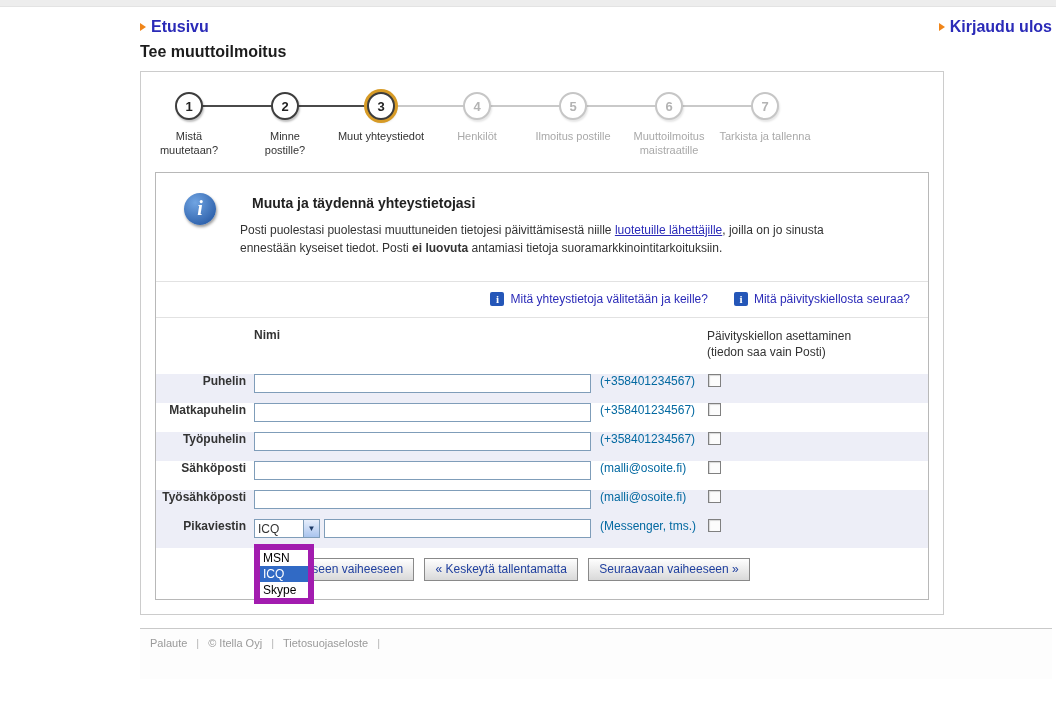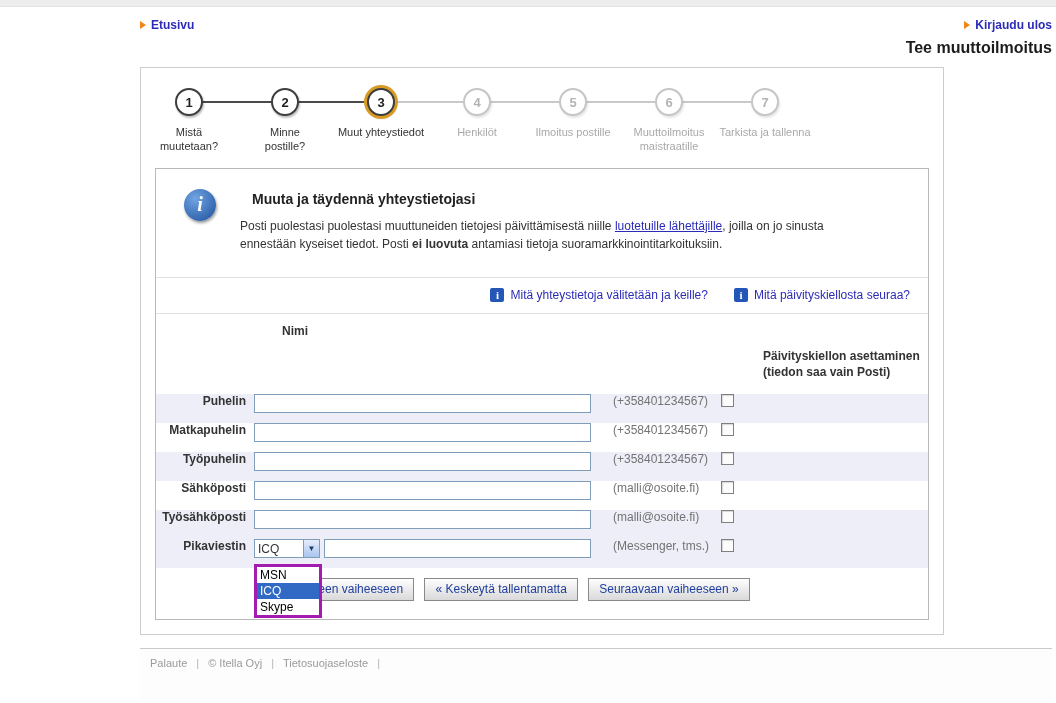--- a/index.html
+++ b/index.html
@@ -4,24 +4,24 @@
 <style>
   * { box-sizing: border-box; }
   html,body { margin:0; padding:0; background:#fff; }
   body { font-family:"Liberation Sans", sans-serif; font-size:12px; color:#333; width:1056px; height:703px; overflow:hidden; }
 
   .top-strip { height:7px; background:#ededed; border-bottom:1px solid #e3e3e3; }
 
   .wrap { margin-left:140px; margin-right:4px; position:relative; }
 
   .topbar { display:flex; justify-content:space-between; align-items:center; padding:11px 0 5px 0; }
-  .nav-link { color:#2b2bb8; font-weight:bold; font-size:12px; text-decoration:none; cursor:pointer; display:inline-flex; align-items:center; }
+  .nav-link { color:#2b2bb8; font-weight:bold; font-size:16px; text-decoration:none; cursor:pointer; display:inline-flex; align-items:center; }
   .arrow { display:inline-block; width:0; height:0; border-left:6px solid #f08519; border-top:4px solid transparent; border-bottom:4px solid transparent; margin-right:5px; }
 
-  .page-title { font-size:16px; font-weight:bold; color:#1c1c1c; margin:2px 0 10px 0;text-align:right; }
+  .page-title { font-size:16px; font-weight:bold; color:#1c1c1c; margin:2px 0 10px 0; }
 
   .outer-box { width:804px; border:1px solid #ccc; background:#fff; }
 
   
   .stepper { position:relative; width:672px; margin:14px 0 4px 0; }
   .step-line { position:absolute; height:2px; top:19px; z-index:0; }
   .step-line.dark  { left:48px;  width:192px; background:#4a4a4a; }
   .step-line.light { left:240px; width:384px; background:#c9c9c9; }
   .steps { display:flex; position:relative; padding-top:6px; }
   .step { width:96px; display:flex; flex-direction:column; align-items:center; position:relative; z-index:1; }
@@ -49,38 +49,38 @@
 
   .help-row { border-top:1px solid #e2e2e2; border-bottom:1px solid #e2e2e2; margin-top:8px; padding:10px 18px 11px 18px;
     display:flex; justify-content:flex-end; gap:26px; align-items:center; }
   .help-link { display:inline-flex; align-items:center; color:#2b2bb8; cursor:pointer; }
   .mini-info-icon { width:14px; height:14px; background:#2456b8; color:#fff; border-radius:2px;
     font-family:"Liberation Serif", serif; font-weight:bold; font-size:11px;
     display:inline-flex; align-items:center; justify-content:center; margin-right:6px; flex:0 0 14px; }
 
   
   .form-table { position:relative; }
-  .form-header { display:flex; padding:10px 0 14px 0;gap:28px; }
+  .form-header { display:flex; padding:10px 0 14px 0; }
   .fh-spacer { width:98px; }
   .fh-name { width:453px; font-weight:bold; }
-  .fh-ban { font-weight:bold; line-height:1.35;margin-top:24px; }
+  .fh-ban { font-weight:normal; line-height:1.35; }
 
   .row { display:flex; height:29px; position:relative; }
   .row.shaded { background:#edeef7; }
   .row-label { width:90px; text-align:right; font-weight:bold; font-size:12px; color:#333; }
   .text-input { margin-left:8px; width:337px; height:19px; border:1px solid #7f9db9; font-family:inherit; font-size:12px; padding:1px 3px; background:#fff; }
   .text-input.im { width:267px; margin-left:4px; }
-  .row-hint { margin-left:22px; width:108px; font-size:12px; color:#737373; white-space:nowrap; }
+  .row-hint { margin-left:9px; width:108px; font-size:12px; color:#0369a1; white-space:nowrap; }
   .checkbox { width:13px; height:13px; border:1px solid #808080; background:#fcfcfc; box-shadow:inset 1px 1px 1px rgba(0,0,0,0.15); display:inline-block; cursor:pointer; }
 
   
   .im-select { margin-left:8px; display:inline-flex; width:66px; height:19px; border:1px solid #7f9db9; background:#fff; align-items:stretch; cursor:pointer; }
   .im-sel-text { flex:1; font-size:12px; padding:2px 0 0 3px; overflow:hidden; }
   .im-sel-btn { width:16px; background:linear-gradient(#e6eefb, #a9c4ee); border-left:1px solid #7f9db9; display:flex; align-items:center; justify-content:center; font-size:8px; color:#1d3a66; }
-  .im-list { position:absolute; left:98px; top:25px; width:68px; background:#fff; border:3px solid #a21caf; z-index:30; }
+  .im-list { position:absolute; left:98px; top:25px; width:60px; background:#fff; border:6px solid #a21caf; z-index:30; }
   .im-option { height:16px; line-height:16px; padding:0 3px; font-size:12px; color:#000; cursor:pointer; }
   .im-option.selected { background:#316ac5; color:#fff; }
 
   
   .buttons-row { padding:10px 0 18px 106px; }
   .btn { font-family:inherit; font-size:12px; color:#1f3f9e; background:linear-gradient(#fefefe, #d9d9d9);
     border:1px solid #898989; padding:3px 10px 4px 10px; margin-right:7px; cursor:pointer; }
 
   
   .footer { margin-top:13px; border-top:1px solid #c9c9c9; padding:8px 0 30px 10px; background:#fdfdfd; }

